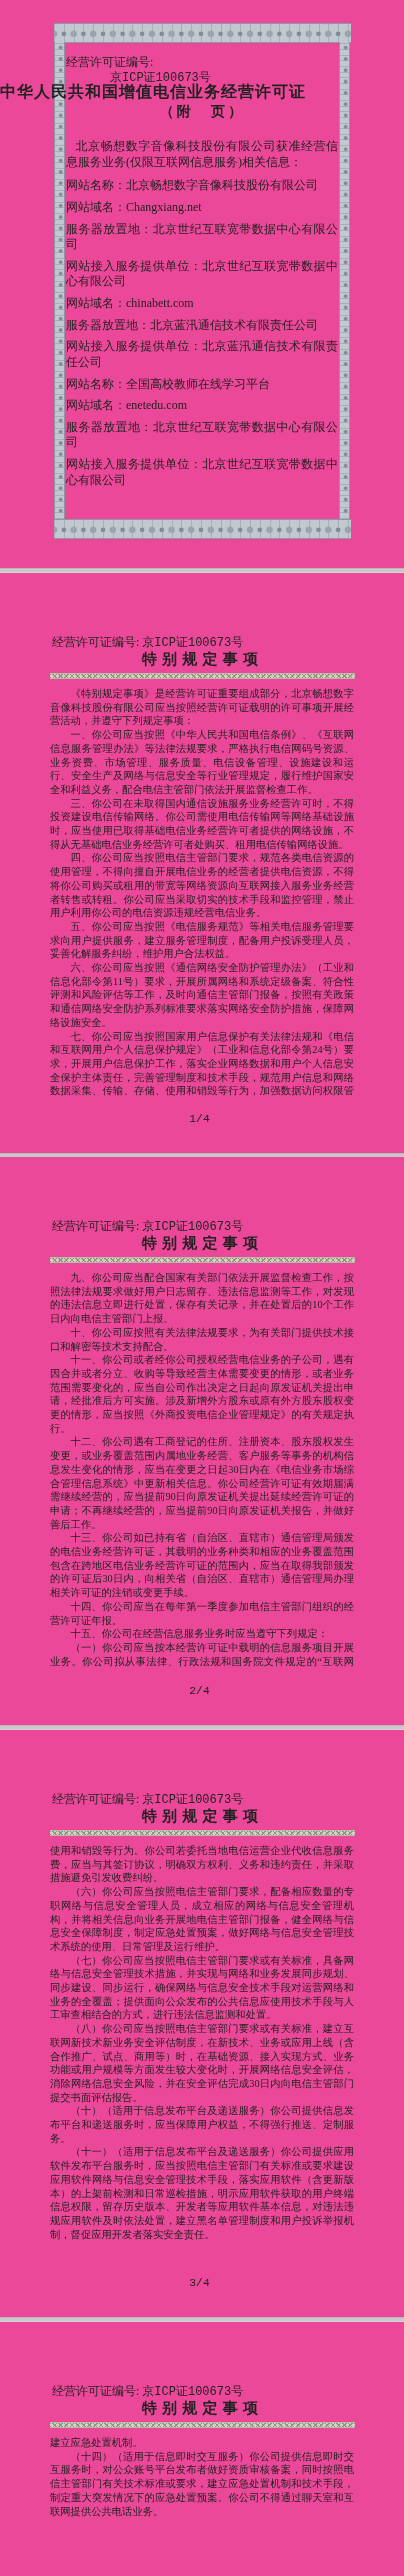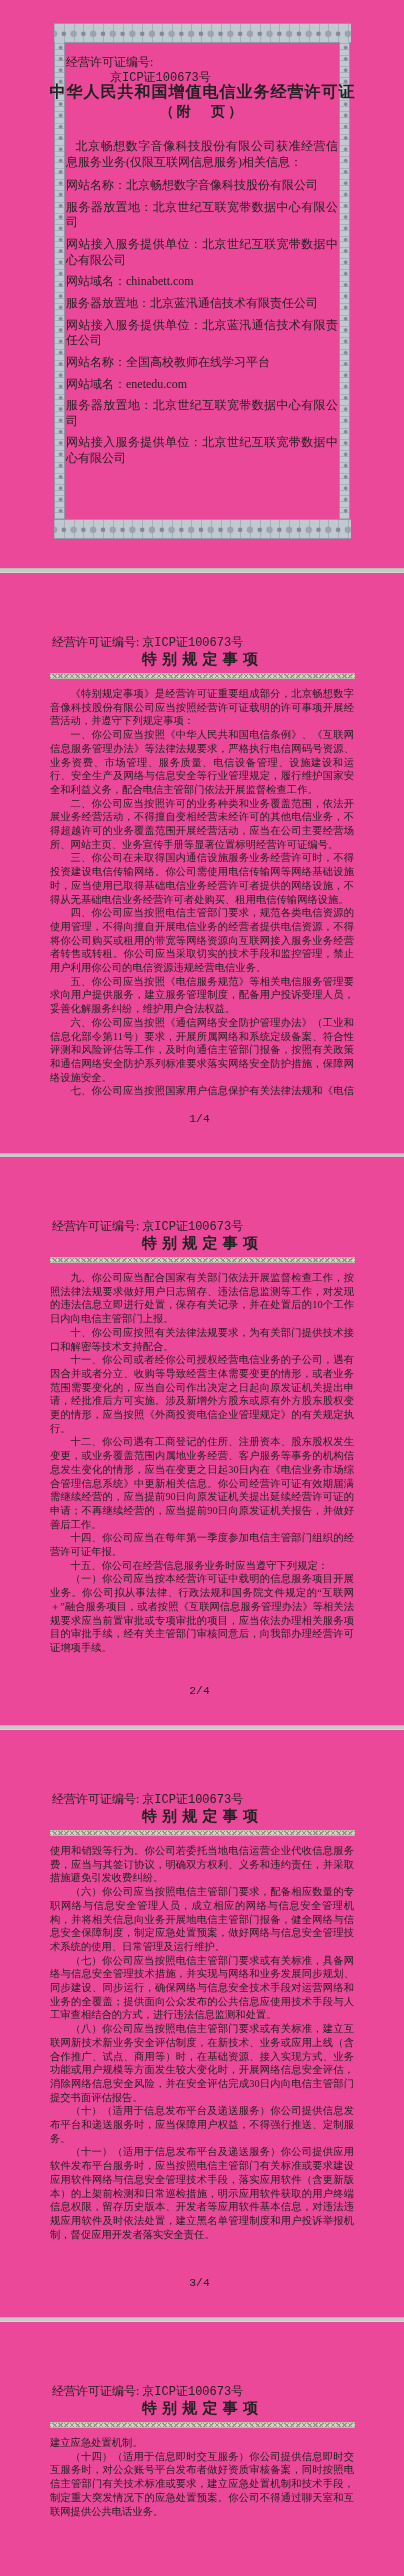--- a/index.html
+++ b/index.html
@@ -26,21 +26,21 @@
   .strip{position:absolute;height:6.2px;
     background:
       repeating-linear-gradient(45deg, #93947f 0 1px, rgba(0,0,0,0) 1px 4.1px),
       repeating-linear-gradient(-45deg, #93947f 0 1px, rgba(0,0,0,0) 1px 4.1px),
       #d2d2c5;
     border-top:0.5px solid #b9baa8;border-bottom:0.5px solid #b9baa8;box-sizing:border-box;}
 
   
   .p1-no-label{position:absolute;left:66px;top:54px;font-size:12px;}
   .p1-no-value{position:absolute;left:110px;top:69px;font-size:12px;font-family:"Liberation Mono","DejaVu Sans Mono",monospace;}
-  .p1-title{position:absolute;left:0;top:82px;width:405px;text-align:center;font-size:16px;font-weight:700;letter-spacing:1px;}
+  .p1-title{position:absolute;left:0;top:82px;width:405px;text-align:left;font-size:16px;font-weight:700;letter-spacing:1px;}
   .p1-subtitle{position:absolute;left:0;top:103px;width:405px;text-align:center;font-size:14px;font-weight:700;letter-spacing:3.1px;}
   .p1-body{position:absolute;left:66px;top:138px;width:272px;}
   .p1-intro{margin:0 0 8.2px 0;font-size:12px;line-height:16px;text-indent:0.8em;text-align:justify;}
   .entry{margin:0 0 6.2px 0;font-size:12px;line-height:15.5px;text-align:justify;}
 
   
   .reg-head{position:absolute;left:52px;top:61px;font-size:12px;}
   .reg-head .num{font-family:"Liberation Mono","DejaVu Sans Mono",monospace;}
   .reg-title{position:absolute;left:0;top:77px;width:405px;text-align:center;font-size:15px;font-weight:700;letter-spacing:5.2px;}
   .reg-strip{top:100px;left:50px;width:305px;}
@@ -64,20 +64,21 @@
     <div class="p1-no-label">经营许可证编号:</div>
     <div class="p1-no-value">京ICP证100673号</div>
     <div class="p1-title">中华人民共和国增值电信业务经营许可证</div>
     <div class="p1-subtitle">（附　页）</div>
 
     <div class="p1-body">
       <p class="p1-intro">北京畅想数字音像科技股份有限公司获准经营信息服务业务(仅限互联网信息服务)相关信息：</p>
       <div>
 
       <p class="entry">网站名称：北京畅想数字音像科技股份有限公司</p>
+          <p class="entry">网站域名：Changxiang.net</p>
           <p class="entry">服务器放置地：北京世纪互联宽带数据中心有限公司</p>
           <p class="entry">网站接入服务提供单位：北京世纪互联宽带数据中心有限公司</p>
           <p class="entry">网站域名：chinabett.com</p>
           <p class="entry">服务器放置地：北京蓝汛通信技术有限责任公司</p>
           <p class="entry">网站接入服务提供单位：北京蓝汛通信技术有限责任公司</p>
           <p class="entry">网站名称：全国高校教师在线学习平台</p>
           <p class="entry">网站域名：enetedu.com</p>
           <p class="entry">服务器放置地：北京世纪互联宽带数据中心有限公司</p>
           <p class="entry">网站接入服务提供单位：北京世纪互联宽带数据中心有限公司</p>
         </div>
@@ -91,21 +92,20 @@
       <span>经营许可证编号:</span>
       <span class="num">京ICP证100673号</span>
     </div>
     <div class="reg-title">特别规定事项</div>
     <div class="strip reg-strip"></div>
     <div class="reg-text">
       <div>
 
       <p class="para">《特别规定事项》是经营许可证重要组成部分，北京畅想数字音像科技股份有限公司应当按照经营许可证载明的许可事项开展经营活动，并遵守下列规定事项：</p>
           <p class="para">一、你公司应当按照《中华人民共和国电信条例》、《互联网信息服务管理办法》等法律法规要求，严格执行电信网码号资源、业务资费、市场管理、服务质量、电信设备管理、设施建设和运行、安全生产及网络与信息安全等行业管理规定，履行维护国家安全和利益义务，配合电信主管部门依法开展监督检查工作。</p>
-          <p class="para">二、你公司应当按照许可的业务种类和业务覆盖范围，依法开展业务经营活动，不得擅自变相经营未经许可的其他电信业务，不得超越许可的业务覆盖范围开展经营活动，应当在公司主要经营场所、网站主页、业务宣传手册等显著位置标明经营许可证编号。</p>
           <p class="para">三、你公司在未取得国内通信设施服务业务经营许可时，不得投资建设电信传输网络。你公司需使用电信传输网等网络基础设施时，应当使用已取得基础电信业务经营许可者提供的网络设施，不得从无基础电信业务经营许可者处购买、租用电信传输网络设施。</p>
           <p class="para">四、你公司应当按照电信主管部门要求，规范各类电信资源的使用管理，不得向擅自开展电信业务的经营者提供电信资源，不得将你公司购买或租用的带宽等网络资源向互联网接入服务业务经营者转售或转租。你公司应当采取切实的技术手段和监控管理，禁止用户利用你公司的电信资源违规经营电信业务。</p>
           <p class="para">五、你公司应当按照《电信服务规范》等相关电信服务管理要求向用户提供服务，建立服务管理制度，配备用户投诉受理人员，妥善化解服务纠纷，维护用户合法权益。</p>
           <p class="para">六、你公司应当按照《通信网络安全防护管理办法》（工业和信息化部令第11号）要求，开展所属网络和系统定级备案、符合性评测和风险评估等工作，及时向通信主管部门报备，按照有关政策和通信网络安全防护系列标准要求落实网络安全防护措施，保障网络设施安全。</p>
           <p class="para">七、你公司应当按照国家用户信息保护有关法律法规和《电信和互联网用户个人信息保护规定》（工业和信息化部令第24号）要求，开展用户信息保护工作，落实企业网络数据和用户个人信息安全保护主体责任，完善管理制度和技术手段，规范用户信息和网络数据采集、传输、存储、使用和销毁等行为，加强数据访问权限管理，防止用户信息和数据泄露。</p>
         </div>
     </div>
     <div class="pageno">1/4</div>
   </section>
 
@@ -118,20 +118,21 @@
     </div>
     <div class="reg-title">特别规定事项</div>
     <div class="strip reg-strip"></div>
     <div class="reg-text">
       <div>
 
       <p class="para">九、你公司应当配合国家有关部门依法开展监督检查工作，按照法律法规要求做好用户日志留存、违法信息监测等工作，对发现的违法信息立即进行处置，保存有关记录，并在处置后的10个工作日内向电信主管部门上报。</p>
           <p class="para">十、你公司应按照有关法律法规要求，为有关部门提供技术接口和解密等技术支持配合。</p>
           <p class="para">十一、你公司或者经你公司授权经营电信业务的子公司，遇有因合并或者分立、收购等导致经营主体需要变更的情形，或者业务范围需要变化的，应当自公司作出决定之日起向原发证机关提出申请，经批准后方可实施。涉及新增外方股东或原有外方股东股权变更的情形，应当按照《外商投资电信企业管理规定》的有关规定执行。</p>
           <p class="para">十二、你公司遇有工商登记的住所、注册资本、股东股权发生变更，或业务覆盖范围内属地业务经营、客户服务等事务的机构信息发生变化的情形，应当在变更之日起30日内在《电信业务市场综合管理信息系统》中更新相关信息。你公司经营许可证有效期届满需继续经营的，应当提前90日向原发证机关提出延续经营许可证的申请；不再继续经营的，应当提前90日向原发证机关报告，并做好善后工作。</p>
+          <p class="para">十三、你公司如已持有省（自治区、直辖市）通信管理局颁发的电信业务经营许可证，其载明的业务种类和相应的业务覆盖范围包含在跨地区电信业务经营许可证的范围内，应当在取得我部颁发的许可证后30日内，向相关省（自治区、直辖市）通信管理局办理相关许可证的注销或变更手续。</p>
           <p class="para">十四、你公司应当在每年第一季度参加电信主管部门组织的经营许可证年报。</p>
           <p class="para">十五、你公司在经营信息服务业务时应当遵守下列规定：</p>
           <p class="para">（一）你公司应当按本经营许可证中载明的信息服务项目开展业务。你公司拟从事法律、行政法规和国务院文件规定的“互联网＋”融合服务项目，或者按照《互联网信息服务管理办法》等相关法规要求应当前置审批或专项审批的项目，应当依法办理相关服务项目的审批手续，经有关主管部门审核同意后，向我部办理经营许可证增项手续。</p>
         </div>
     </div>
     <div class="pageno">2/4</div>
   </section>
 
   <div class="sep" style="top:1725px;"></div>
 

